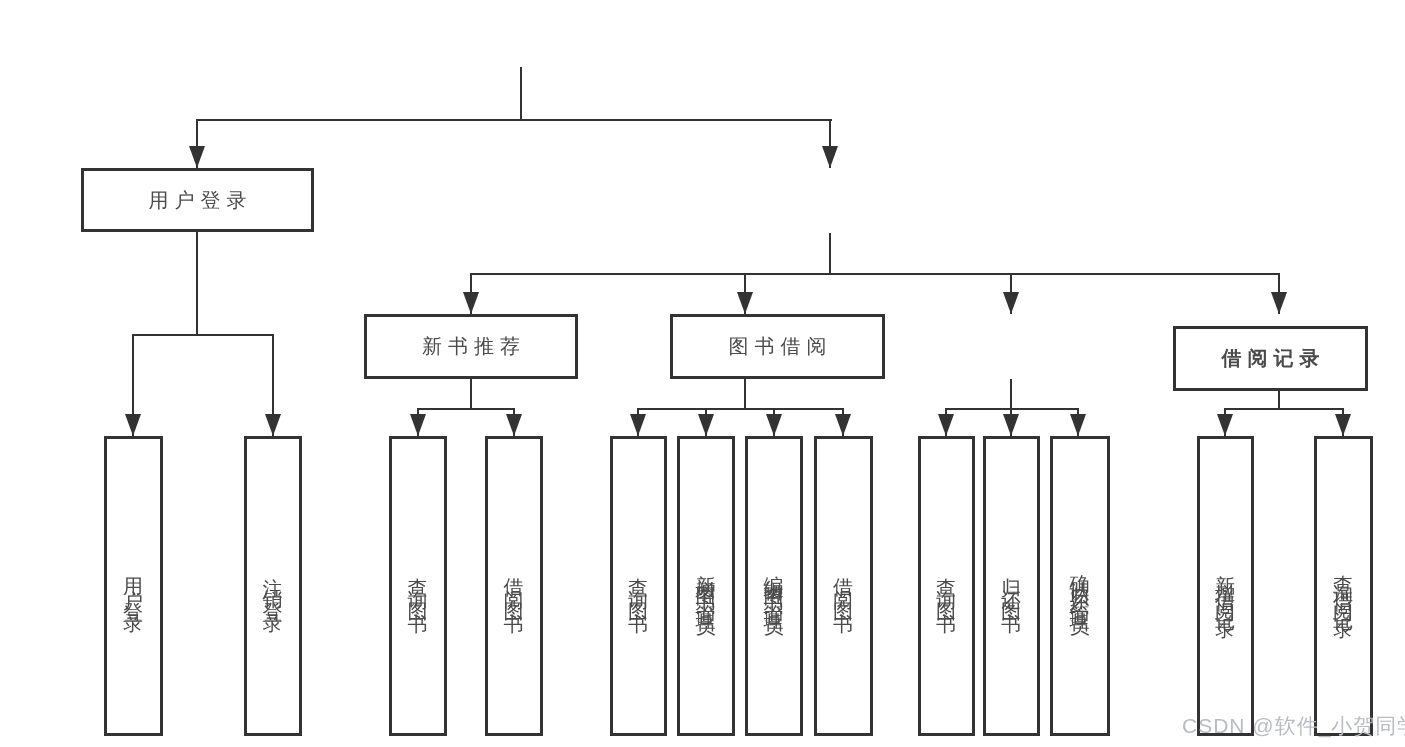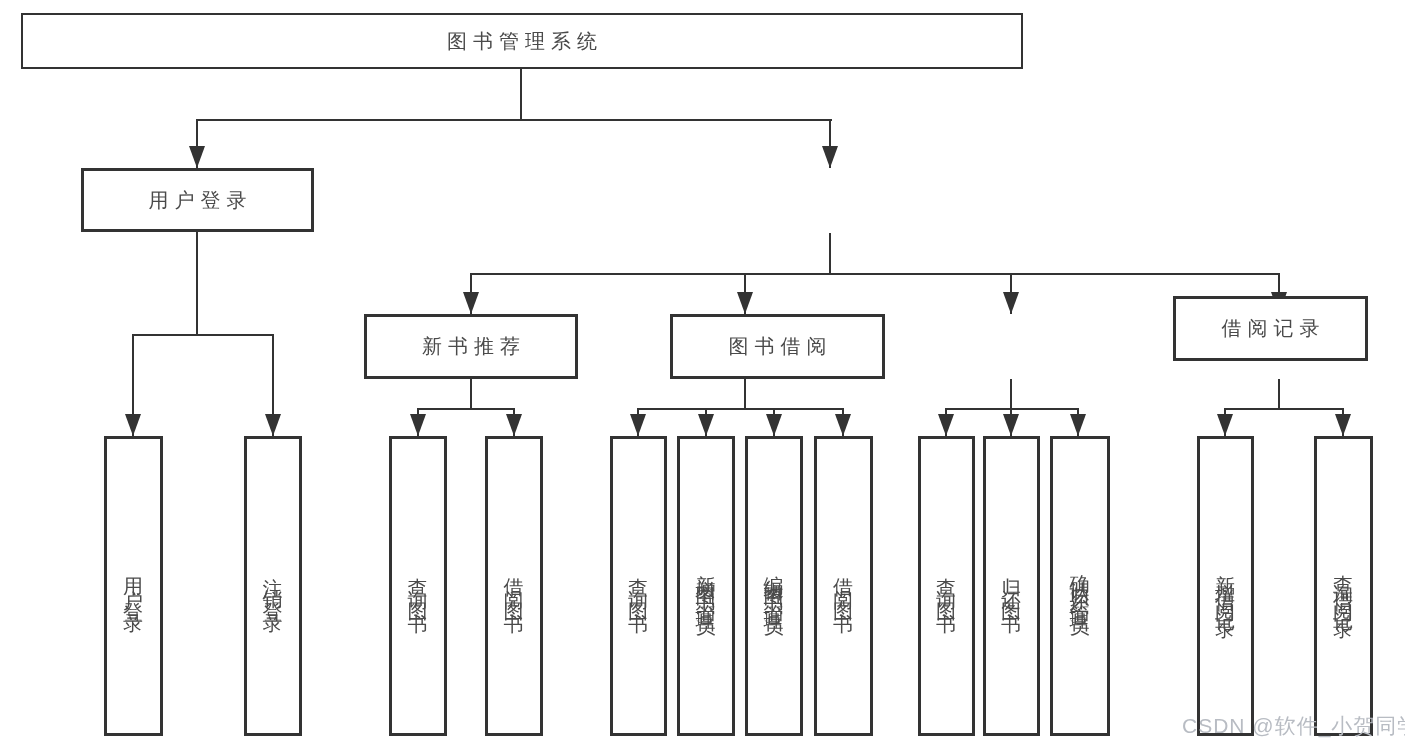--- a/index.html
+++ b/index.html
@@ -51,21 +51,20 @@
     color:#b8bcc3;
     z-index:3;
     white-space:nowrap;
   }
 </style>
 </head>
 <body>
 
 <div class="canvas">
 
-  <div class="node root" style="left:21px;top:13px;width:1002px;height:56px;">图书管理系统</div>
 
   <div class="vline" style="left:520px;top:67px;height:52px;"></div>
   <div class="hline" style="left:197px;top:119px;width:635px;"></div>
   <div class="vline" style="left:196px;top:119px;height:49px;"></div>
   <div class="arrow" style="left:189px;top:146px;"></div>
   <div class="vline" style="left:829px;top:119px;height:49px;"></div>
   <div class="arrow" style="left:822px;top:146px;"></div>
 
   <div class="node" style="left:81px;top:168px;width:233px;height:64px;">用户登录</div>
 
@@ -82,21 +81,21 @@
   <div class="arrow" style="left:463px;top:292px;"></div>
   <div class="vline" style="left:744px;top:273px;height:41px;"></div>
   <div class="arrow" style="left:737px;top:292px;"></div>
   <div class="vline" style="left:1010px;top:273px;height:41px;"></div>
   <div class="arrow" style="left:1003px;top:292px;"></div>
   <div class="vline" style="left:1278px;top:273px;height:41px;"></div>
   <div class="arrow" style="left:1271px;top:292px;"></div>
 
   <div class="node" style="left:364px;top:314px;width:214px;height:65px;">新书推荐</div>
   <div class="node" style="left:670px;top:314px;width:215px;height:65px;">图书借阅</div>
-  <div class="node" style="left:1173px;top:296px;width:195px;height:65px;">借阅记录</div>
+  <div class="node" style="left:1173px;top:326px;width:195px;height:65px;font-weight:bold;">借阅记录</div>
 
   <div class="vline" style="left:470px;top:379px;height:29px;"></div>
   <div class="hline" style="left:417px;top:408px;width:98px;"></div>
   <div class="vline" style="left:417px;top:408px;height:28px;"></div>
   <div class="arrow" style="left:410px;top:414px;"></div>
   <div class="vline" style="left:513px;top:408px;height:28px;"></div>
   <div class="arrow" style="left:506px;top:414px;"></div>
 
   <div class="vline" style="left:744px;top:379px;height:29px;"></div>
   <div class="hline" style="left:637px;top:408px;width:207px;"></div>

